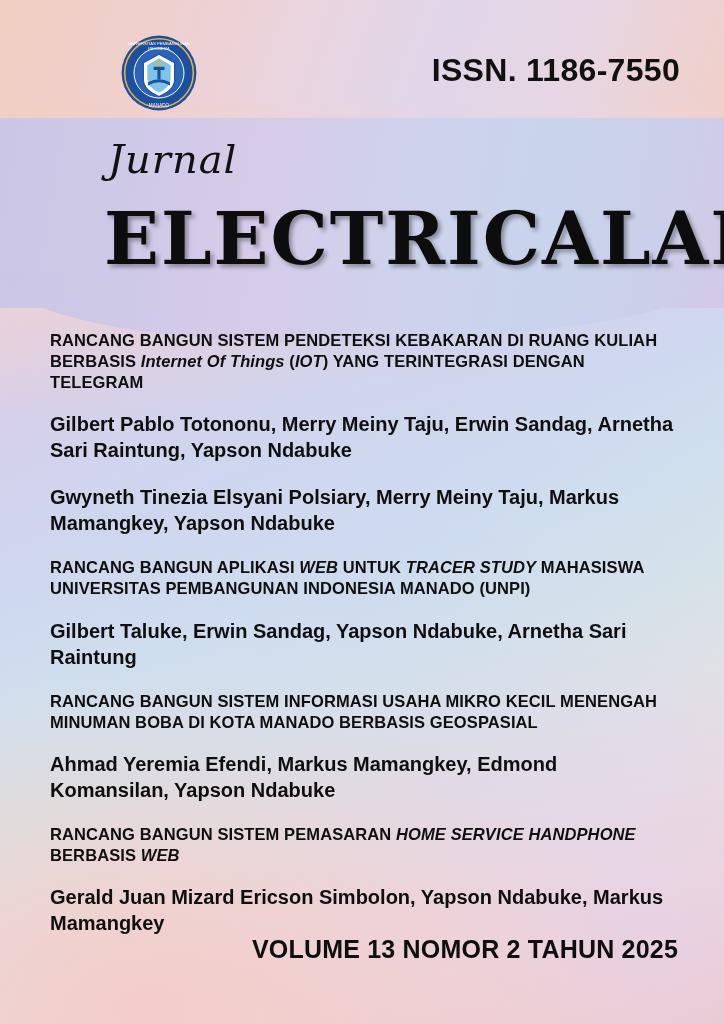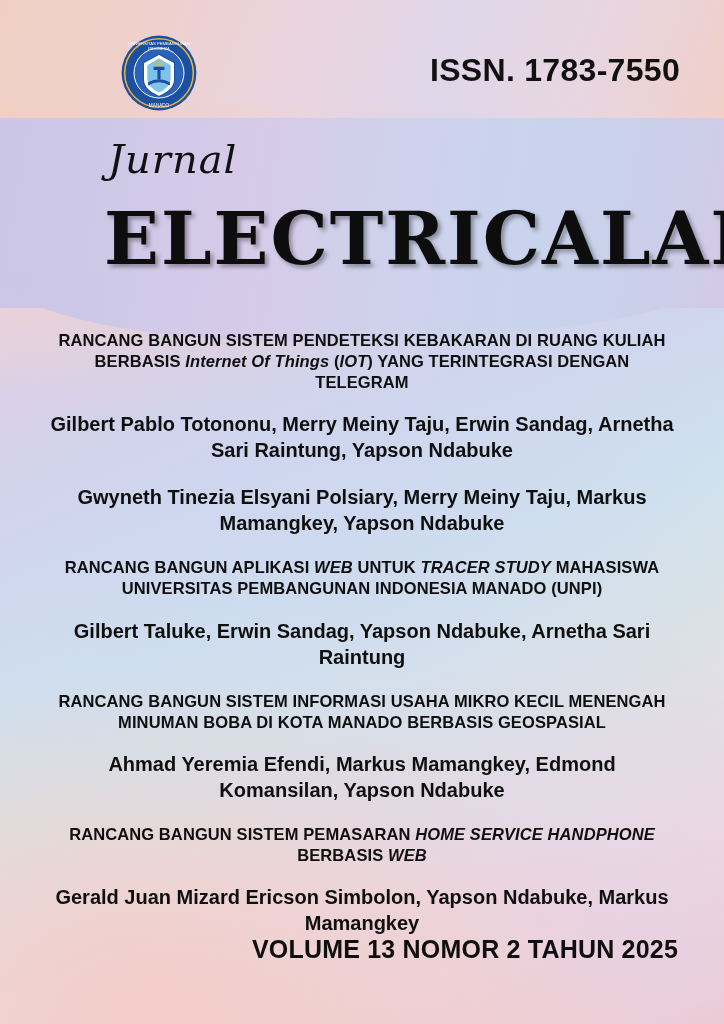--- a/index.html
+++ b/index.html
@@ -123,21 +123,21 @@
     text-shadow: 3px 3px 4px rgba(0,0,0,0.35);
   }
 
   .articles {
     position: absolute;
     left: 50px; top: 330px;
     width: 624px;
     z-index: 5;
   }
 
-  .article { margin-bottom: 21px; text-align: center; }
+  .article { margin-bottom: 21px; }
   .article-title {
     font-size: 16.5px;
     font-weight: bold;
     line-height: 1.28;
     color: #0f0f0f;
     letter-spacing: 0.1px;
   }
   .article-title em { font-style: italic; }
   .article-authors {
     margin-top: 18px;
@@ -175,21 +175,21 @@
       <path d="M50 31 L65 40 L65 57 Q65 68 50 75 Q35 68 35 57 L35 40 Z" fill="#7fc3e8"></path>
       <path d="M36 62 Q50 54 64 62 L64 66 Q50 58 36 66 Z" fill="#1b4fa0"></path>
       <path d="M43 42 h14 v4 h-5 v12 h-4 v-12 h-5 z" fill="#1b4fa0"></path>
       <path d="M50 33 l4 7 h-8 z" fill="#e8b33a"></path>
       <text x="50" y="14" font-size="5.4" fill="#ffffff" text-anchor="middle" font-family="Liberation Sans, sans-serif">UNIVERSITAS PEMBANGUNAN</text>
       <text x="50" y="20" font-size="5" fill="#ffffff" text-anchor="middle" font-family="Liberation Sans, sans-serif">INDONESIA</text>
       <text x="50" y="93" font-size="6" fill="#ffffff" text-anchor="middle" font-family="Liberation Sans, sans-serif">MANADO</text>
     </svg>
   </div>
 
-  <div class="issn">ISSN. 1783-7550</div>
+  <div class="issn">ISSN. 1186-7550</div>
 
   <div class="jurnal-script">Jurnal</div>
   <div class="electricaland">ELECTRICALAND</div>
 
   <div class="articles">
 
     <div class="article">
       <div class="article-title">RANCANG BANGUN SISTEM PENDETEKSI KEBAKARAN DI RUANG KULIAH BERBASIS <em>Internet Of Things</em> (<em>IOT</em>) YANG TERINTEGRASI DENGAN TELEGRAM</div>
       <div class="article-authors">Gilbert Pablo Totononu, Merry Meiny Taju, Erwin Sandag, Arnetha Sari Raintung, Yapson Ndabuke</div>
     </div>

